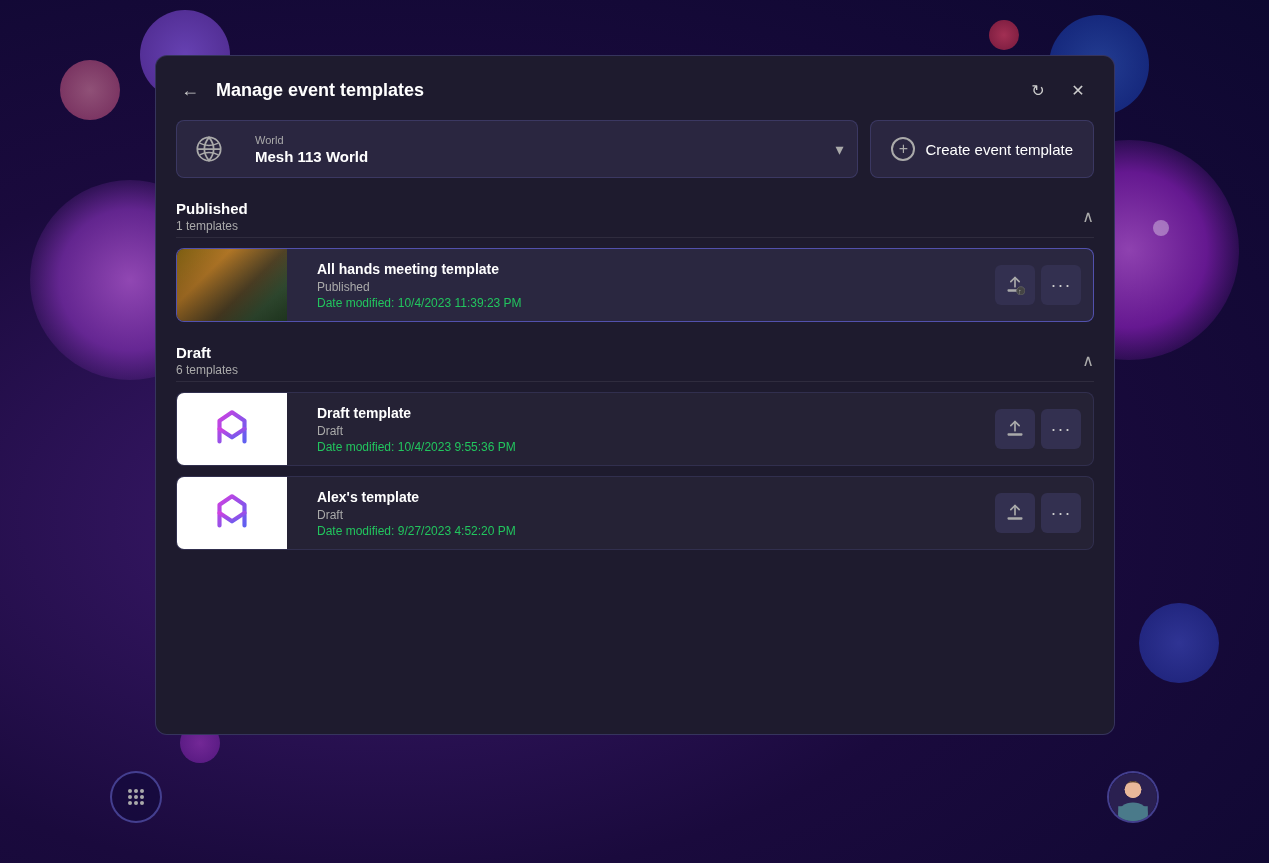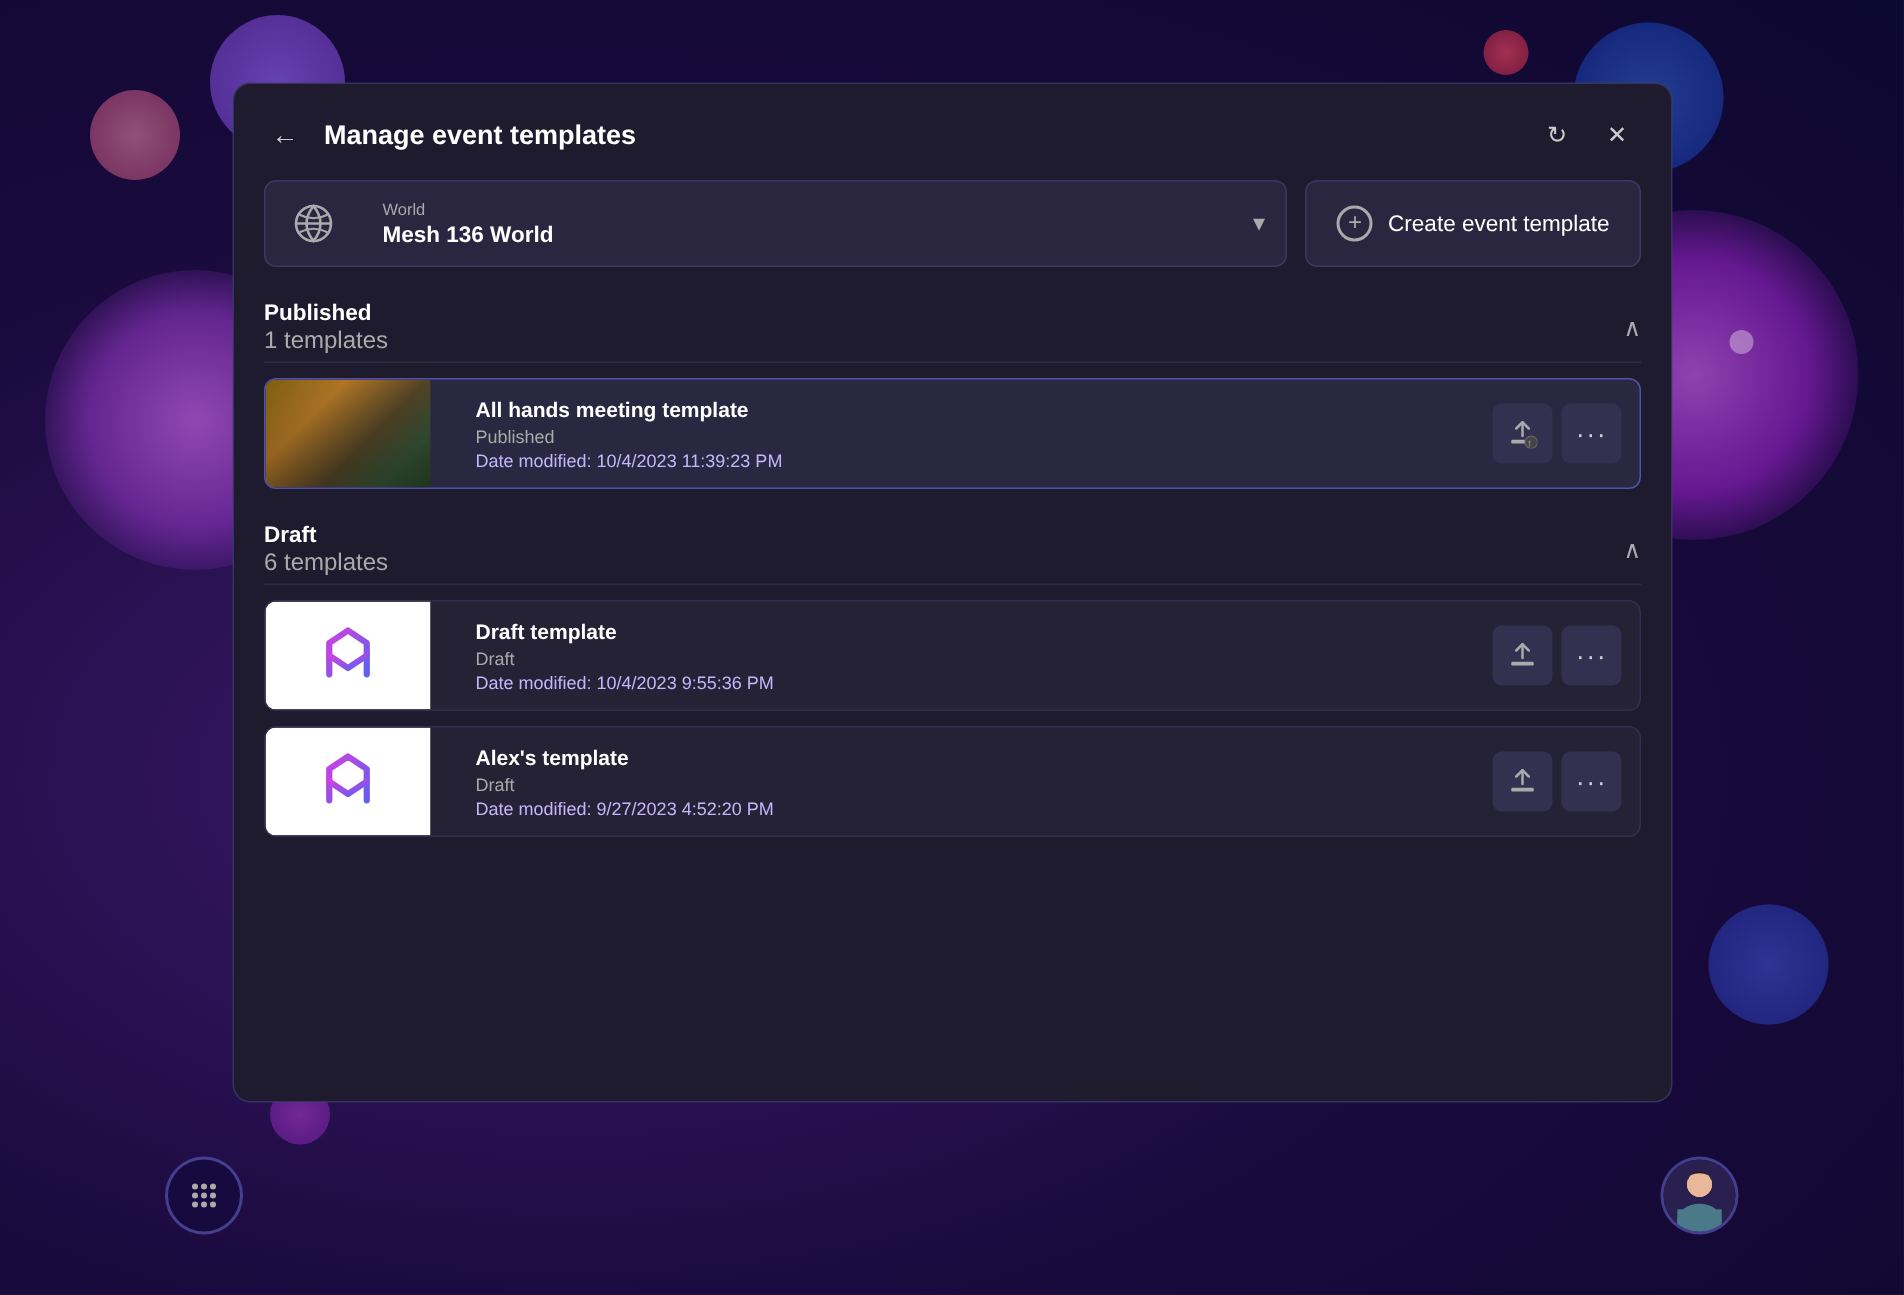--- a/index.html
+++ b/index.html
@@ -226,21 +226,21 @@
       border-bottom: 1px solid rgba(255,255,255,0.08);
     }
 
     .section-title {
       font-size: 15px;
       font-weight: 700;
       color: #fff;
     }
 
     .section-count {
-      font-size: 16px;
+      font-size: 12px;
       color: #aaa;
       margin-top: 2px;
     }
 
     .section-left {
       display: flex;
       flex-direction: column;
     }
 
     .chevron-up {
@@ -315,21 +315,21 @@
     }
 
     .template-status {
       font-size: 12px;
       color: #aaa;
       margin-bottom: 2px;
     }
 
     .template-date {
       font-size: 12px;
-      color: #c4b5fd;
+      color: #22c55e;
     }
 
     .template-actions {
       display: flex;
       align-items: center;
       gap: 6px;
       padding-right: 12px;
       flex-shrink: 0;
     }
 
@@ -421,21 +421,21 @@
           <svg viewBox="0 0 24 24" width="28" height="28" fill="none" xmlns="http://www.w3.org/2000/svg">
             <circle cx="12" cy="12" r="10" stroke="#aaa" stroke-width="1.5" fill="none"></circle>
             <path d="M12 2 Q16 7 16 12 Q16 17 12 22 Q8 17 8 12 Q8 7 12 2Z" stroke="#aaa" stroke-width="1.5" fill="none"></path>
             <path d="M2 12 H22" stroke="#aaa" stroke-width="1.5"></path>
             <path d="M4 7 Q8 9 12 9 Q16 9 20 7" stroke="#aaa" stroke-width="1.2" fill="none"></path>
             <path d="M4 17 Q8 15 12 15 Q16 15 20 17" stroke="#aaa" stroke-width="1.2" fill="none"></path>
           </svg>
         </div>
         <div class="world-info">
           <div class="world-label">World</div>
-          <div class="world-name">Mesh 136 World</div>
+          <div class="world-name">Mesh 113 World</div>
         </div>
         <span class="chevron-down">▾</span>
       </div>
 
       <div class="create-btn">
         <div class="plus-circle">+</div>
         <span>Create event template</span>
       </div>
     </div>
 

